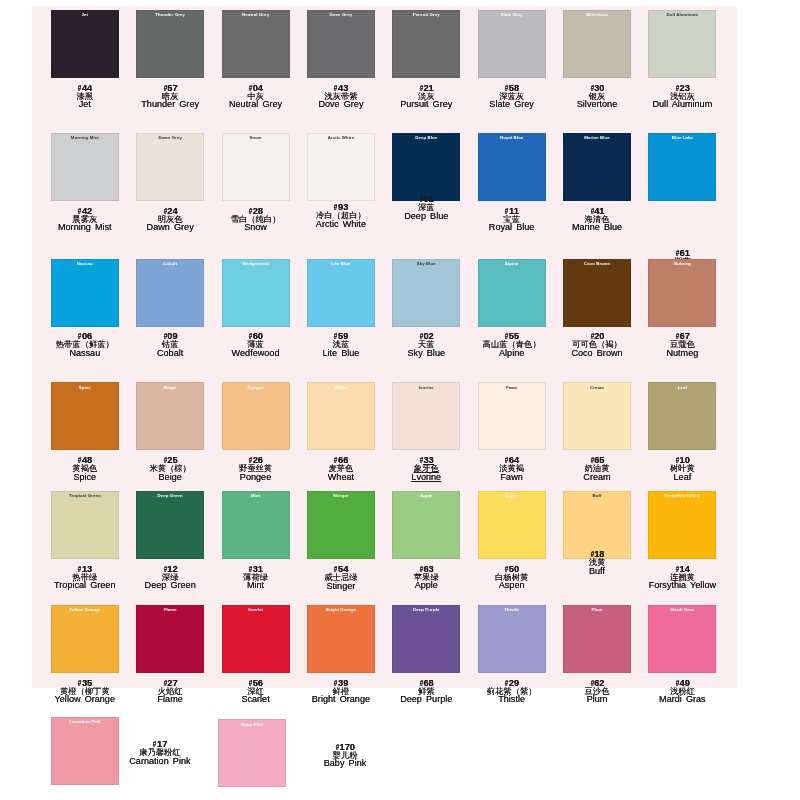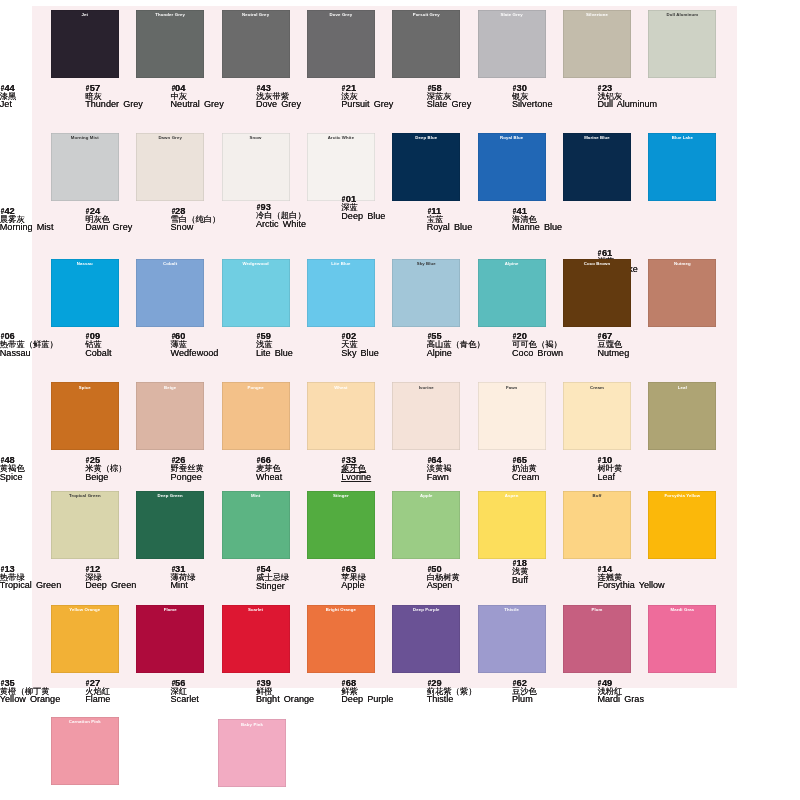--- a/index.html
+++ b/index.html
@@ -6,21 +6,21 @@
 body{width:800px;height:800px;background:#ffffff;overflow:hidden;
      font-family:"Liberation Sans",sans-serif;}
 #sheet{position:absolute;left:32px;top:6px;width:704.5px;height:681.5px;}
 #grid{position:absolute;left:0;top:0;width:800px;height:800px;}
 .cell{position:absolute;}
 .sw{position:absolute;left:0;top:0;width:68.0px;height:68.2px;
     box-shadow:inset 0 0 0 .55px rgba(0,0,0,.14);}
 .tag{position:absolute;top:3.4px;left:0;width:68.0px;text-align:center;
      font-size:4.3px;font-weight:bold;letter-spacing:.12px;line-height:1;
      filter:blur(0.2px);}
-.lbl{position:absolute;width:170px;left:-51px;text-align:left;color:#1d1a1b;
+.lbl{position:absolute;width:170px;left:-51px;text-align:center;color:#1d1a1b;
      filter:blur(0.26px);text-shadow:0 0 0.28px #1d1a1b;}
 .code{font-size:9.3px;font-weight:bold;line-height:7.8px;}
 .code .hash{display:inline-block;transform:scaleX(.68);transform-origin:center;margin-right:-0.6px;}
 .cn{font-size:8.3px;line-height:7.7px;text-shadow:0 0 0.45px #1d1a1b;}
 .en{font-size:9.1px;line-height:8.8px;word-spacing:1.6px;white-space:pre;}
 .en.tight{word-spacing:normal;}
 </style>
 </head>
 <body style="background: rgb(255, 255, 255);">
 
@@ -364,21 +364,21 @@
   <div class="tag" style="color:#ffffff">Aspen</div>
 <div class="lbl" style="top:74.9px;">
   <div class="code"><span class="hash">#</span>50</div>
   <div class="cn">白杨树黄</div>
   <div class="en">Aspen</div>
 </div>
 </div>
 <div class="cell" style="left:563.02px;top:491.10px;">
   <div class="sw" style="background:#fcd484"></div>
   <div class="tag" style="color:#333333">Buff</div>
-<div class="lbl" style="top:69px;">
+<div class="lbl" style="top:60px;">
   <div class="code"><span class="hash">#</span>18</div>
   <div class="cn">浅黄</div>
   <div class="en">Buff</div>
 </div>
 </div>
 <div class="cell" style="left:648.39px;top:491.10px;">
   <div class="sw" style="background:#fbb80a"></div>
   <div class="tag" style="color:#ffffff">Forsythia Yellow</div>
 <div class="lbl" style="top:74.9px;">
   <div class="code"><span class="hash">#</span>14</div>
@@ -455,17 +455,27 @@
 <div class="lbl" style="top:74.9px;">
   <div class="code"><span class="hash">#</span>49</div>
   <div class="cn">浅粉红</div>
   <div class="en">Mardi Gras</div>
 </div>
 </div>
 <div class="cell" style="left:50.80px;top:716.80px;">
   <div class="sw" style="background:#f09aa7"></div>
   <div class="tag" style="color:#ffffff">Carnation Pink</div>
 </div>
+<div class="lbl" style="left:74.90px;top:741.30px;">
+  <div class="code"><span class="hash">#</span>17</div>
+  <div class="cn">康乃馨粉红</div>
+  <div class="en">Carnation Pink</div>
+</div>
 <div class="cell" style="left:218.04px;top:719.30px;">
   <div class="sw" style="background:#f2abc2"></div>
   <div class="tag" style="color:#ffffff">Baby Pink</div>
 </div>
+<div class="lbl" style="left:260.00px;top:743.80px;">
+  <div class="code"><span class="hash">#</span>170</div>
+  <div class="cn">婴儿粉</div>
+  <div class="en">Baby Pink</div>
+</div>
 </div>
 
 </body></html>

